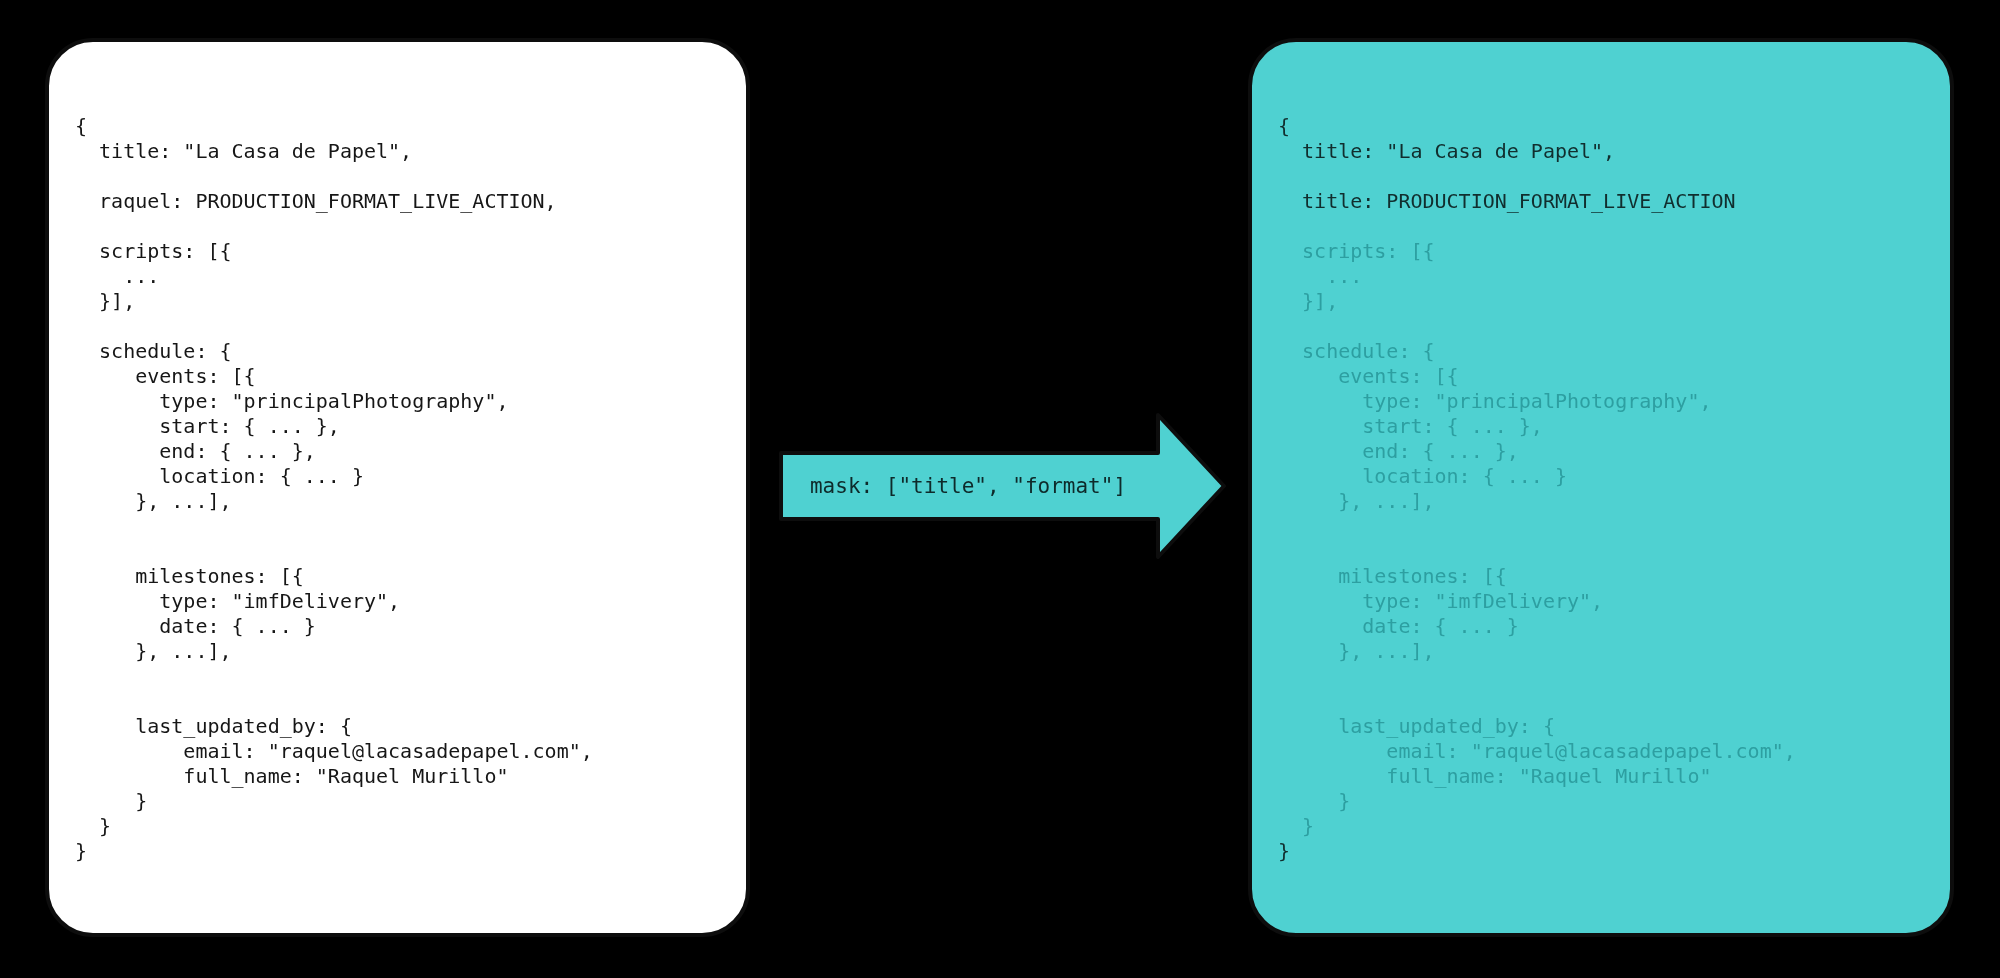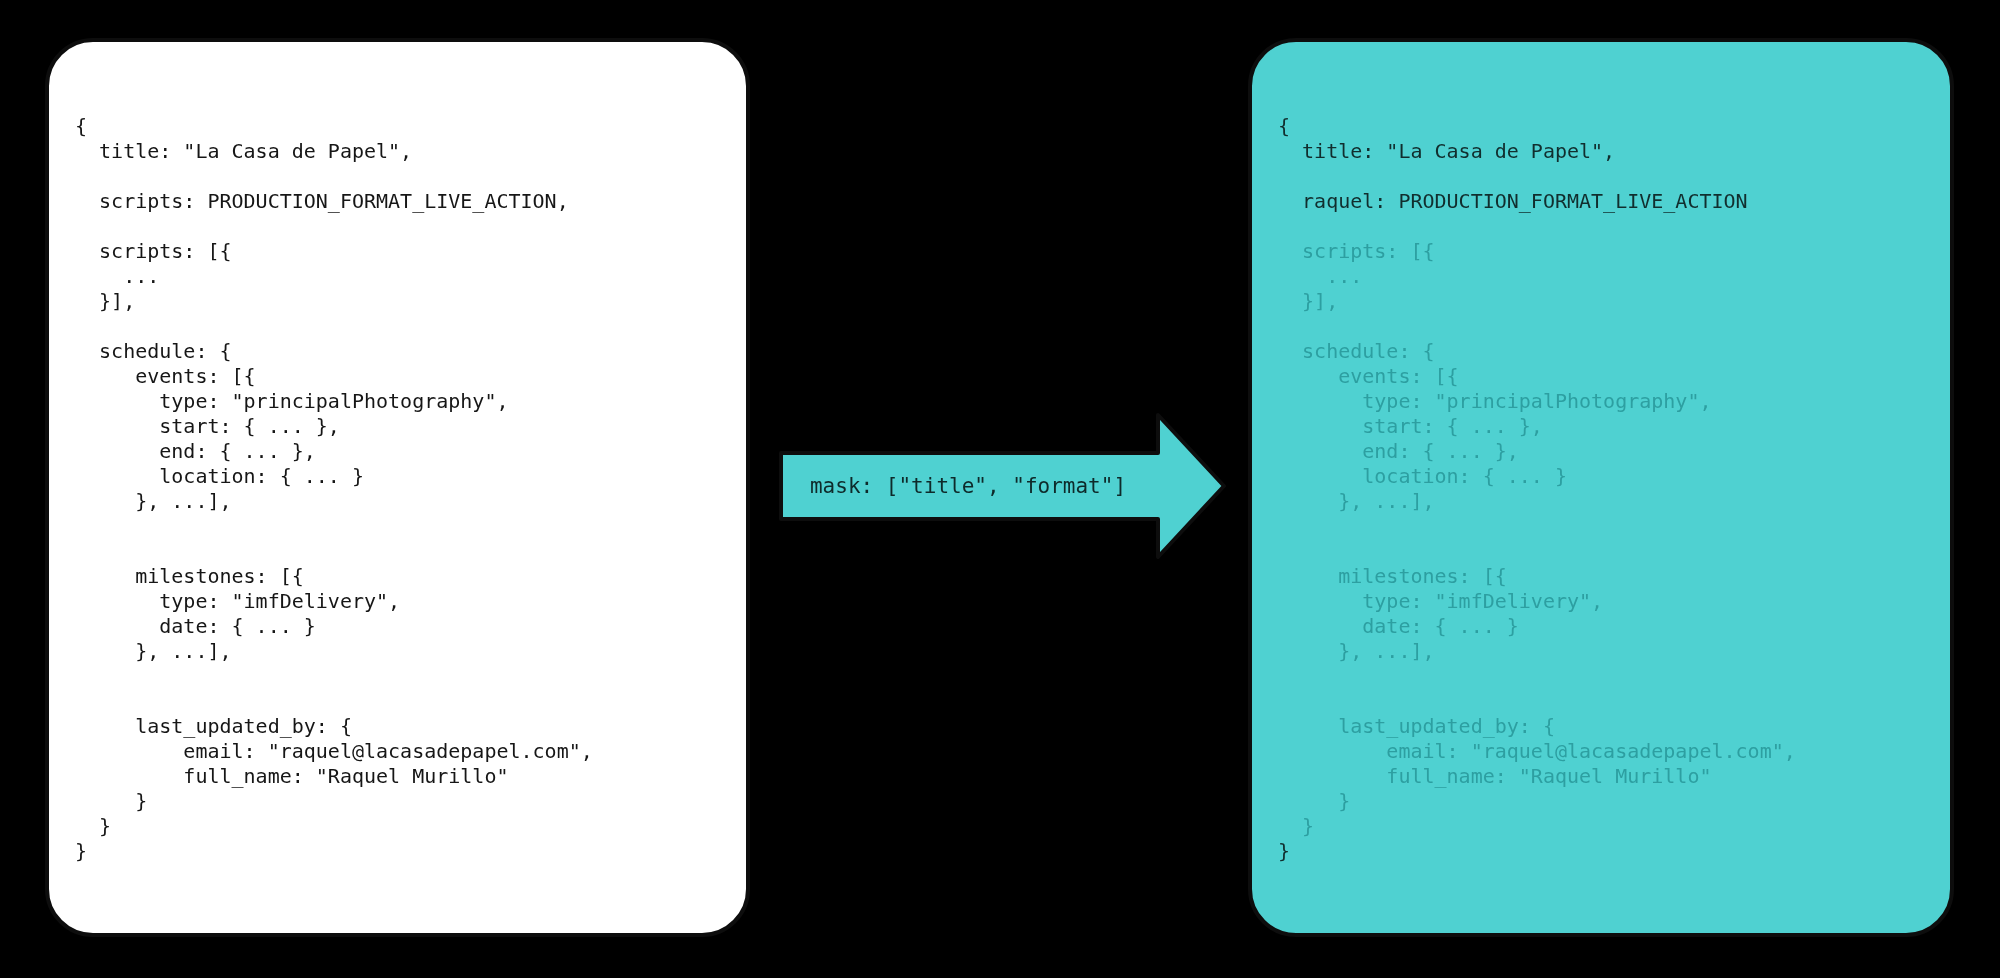--- a/index.html
+++ b/index.html
@@ -65,21 +65,21 @@
 </head>
 <body>
 
 <div class="stage">
 
   <div class="card left">
     <div class="code-block">
         <div class="code-line">{</div>
         <div class="code-line">  title: "La Casa de Papel",</div>
         <div class="code-line">&nbsp;</div>
-        <div class="code-line">  scripts: PRODUCTION_FORMAT_LIVE_ACTION,</div>
+        <div class="code-line">  raquel: PRODUCTION_FORMAT_LIVE_ACTION,</div>
         <div class="code-line">&nbsp;</div>
         <div class="code-line">  scripts: [{</div>
         <div class="code-line">    ...</div>
         <div class="code-line">  }],</div>
         <div class="code-line">&nbsp;</div>
         <div class="code-line">  schedule: {</div>
         <div class="code-line">     events: [{</div>
         <div class="code-line">       type: "principalPhotography",</div>
         <div class="code-line">       start: { ... },</div>
         <div class="code-line">       end: { ... },</div>
@@ -107,21 +107,21 @@
       <polygon points="3,42 380,42 380,4 446,75 380,146 380,108 3,108" fill="var(--teal)" stroke="#0d0d0d" stroke-width="4" stroke-linejoin="round"></polygon>
     </svg>
     <div class="arrow-label">mask: ["title", "format"]</div>
   </div>
 
   <div class="card right">
     <div class="code-block">
         <div class="code-line">{</div>
         <div class="code-line">  title: "La Casa de Papel",</div>
         <div class="code-line">&nbsp;</div>
-        <div class="code-line">  raquel: PRODUCTION_FORMAT_LIVE_ACTION</div>
+        <div class="code-line">  title: PRODUCTION_FORMAT_LIVE_ACTION</div>
         <div class="code-line">&nbsp;</div>
         <div class="code-line masked">  scripts: [{</div>
         <div class="code-line masked">    ...</div>
         <div class="code-line masked">  }],</div>
         <div class="code-line masked">&nbsp;</div>
         <div class="code-line masked">  schedule: {</div>
         <div class="code-line masked">     events: [{</div>
         <div class="code-line masked">       type: "principalPhotography",</div>
         <div class="code-line masked">       start: { ... },</div>
         <div class="code-line masked">       end: { ... },</div>

